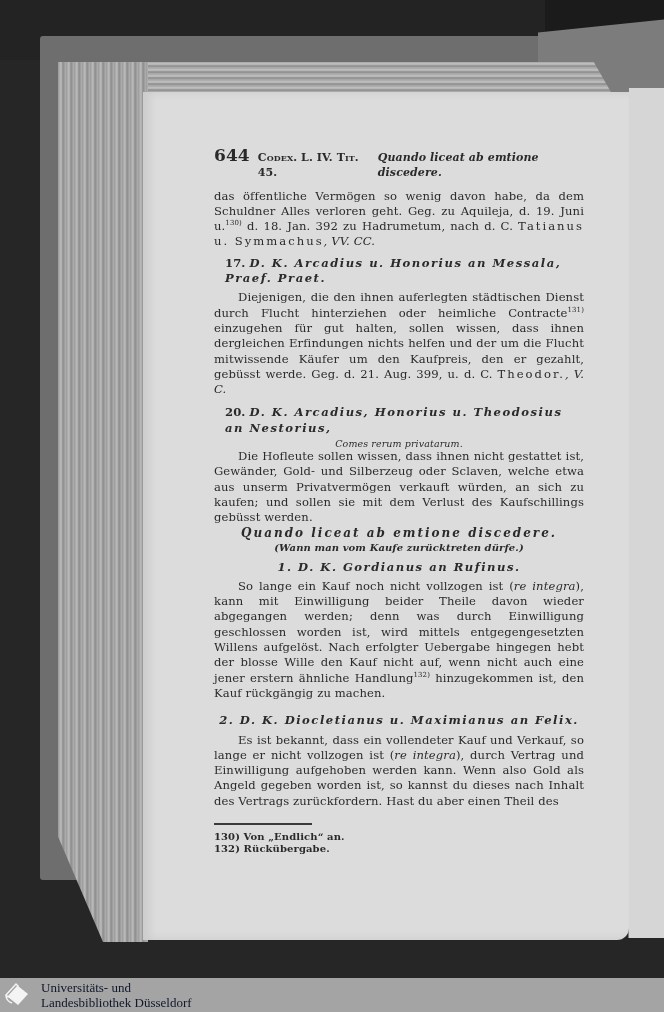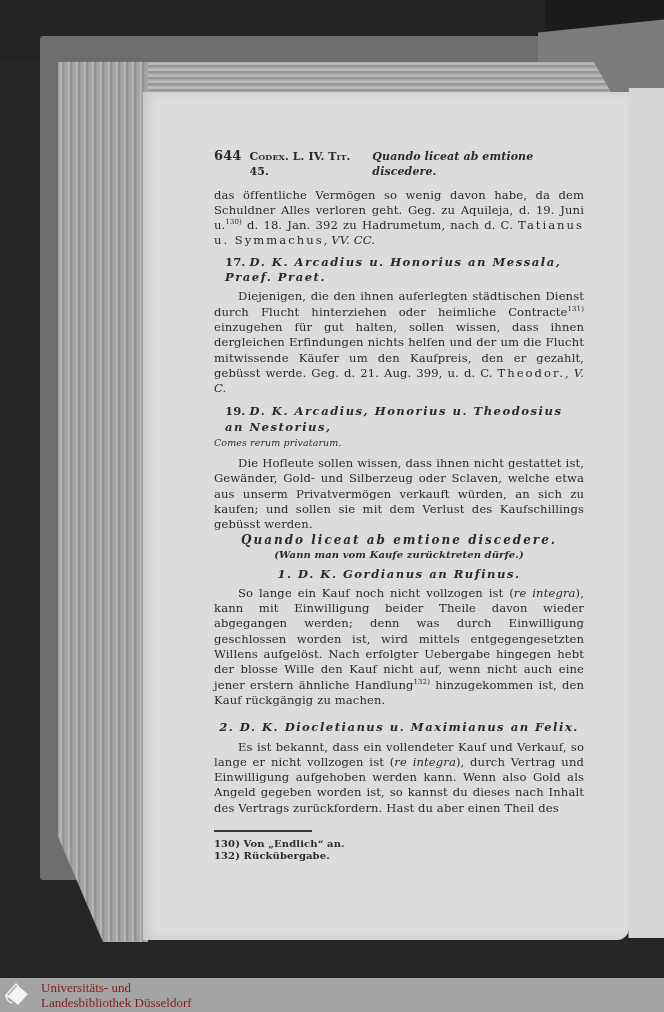--- a/index.html
+++ b/index.html
@@ -40,44 +40,44 @@
     .next-page {
       position: absolute; left: 628px; top: 88px; width: 36px; height: 850px;
       background: #d6d6d6; border-left: 1px solid #7e7e7e;
     }
     .text {
       position: absolute; left: 214px; top: 148px; width: 370px;
       color: #2a2a2a; font-size: 11.6px; line-height: 15.3px;
       letter-spacing: 0.1px;
     }
     .running-head { display: flex; align-items: baseline; gap: 8px; margin-bottom: 8px; font-weight: bold; }
-    .running-head .pg { font-size: 13px; }
+    .running-head .pg { font-size: 17px; }
     .running-head .codex { font-size: 11px; font-variant: small-caps; }
     .running-head .rtitle { font-style: italic; font-size: 11px; }
     p { margin: 0; text-align: justify; }
     .indent { text-indent: 24px; }
     .heading { font-weight: bold; margin: 6px 11px 4px; }
     .heading .spaced { font-style: italic; letter-spacing: 1.5px; }
-    .sub-heading { font-style: italic; font-size: 9.5px; line-height: 11px; margin-top: -2px; margin-bottom: 8px; }
+    .sub-heading { text-align: center; font-style: italic; font-size: 9.5px; line-height: 11px; margin-top: -2px; }
     .title-big { text-align: center; font-size: 16px; font-weight: bold; margin-top: 14px; line-height: 20px; }
     .title-latin { text-align: center; font-weight: bold; font-style: italic; letter-spacing: 2px; font-size: 12px; line-height: 15px; }
     .title-german { text-align: center; font-style: italic; font-weight: bold; font-size: 10px; line-height: 13px; margin-bottom: 6px; }
     .center-head { text-align: center; font-weight: bold; font-style: italic; letter-spacing: 1.5px; margin: 2px 0 4px; }
     .divider { width: 98px; height: 2px; background: #3a3a3a; margin: 14px 0 6px; }
     .footnote { font-size: 10px; line-height: 12px; font-weight: bold; }
     .footnote.cont { padding-left: 16px; }
     sup { font-size: 7px; line-height: 0; }
     .it { font-style: italic; }
     .footer {
       position: absolute; left: 0; top: 978px; width: 664px; height: 34px;
       background: #a4a4a4;
     }
     .logo { position: absolute; left: 4px; top: 3px; width: 28px; height: 28px; }
     .footer-text {
-      position: absolute; left: 41px; top: 2px; color: #7f1d1d;
+      position: absolute; left: 41px; top: 2px; color: #0f172a;
       font-family: "Liberation Serif", serif; font-size: 13px; line-height: 15px;
     }
   </style>
 </head>
 <body>
 
 <div class="backdrop-top"></div>
 <div class="right-dark"></div>
 <div class="cover"></div>
 <div class="cover-right"></div>
@@ -91,21 +91,21 @@
     <span class="pg">644</span>
     <span class="codex">Codex. L. IV. Tit. 45.</span>
     <span class="rtitle">Quando liceat ab emtione discedere.</span>
   </div>
 
   <p><span>das öffentliche Vermögen so wenig davon habe, da dem Schuldner Alles verloren geht.  Geg. zu Aquileja, d. 19. Juni u.</span><sup>130)</sup><span> d. 18. Jan. 392 zu Hadrumetum, nach d. C. </span><span style="letter-spacing:2px">Tatianus u. Symmachus</span><span class="it">, VV. CC.</span></p>
 
   <div class="heading"><span>17. </span><span class="spaced">D. K. Arcadius u. Honorius an Messala, Praef. Praet.</span></div>
   <p class="indent"><span>Diejenigen, die den ihnen auferlegten städtischen Dienst durch Flucht hinterziehen oder heimliche Contracte</span><sup>131)</sup><span> einzugehen für gut halten, sollen wissen, dass ihnen dergleichen Erfindungen nichts helfen und der um die Flucht mitwissende Käufer um den Kaufpreis, den er gezahlt, gebüsst werde. Geg. d. 21. Aug. 399, u. d. C. </span><span style="letter-spacing:2px">Theodor.</span><span class="it">, V. C.</span></p>
 
-  <div class="heading" style="margin-top:8px"><span>19. </span><span class="spaced">D. K. Arcadius, Honorius u. Theodosius an Nestorius,</span></div>
+  <div class="heading" style="margin-top:8px"><span>20. </span><span class="spaced">D. K. Arcadius, Honorius u. Theodosius an Nestorius,</span></div>
   <div class="sub-heading">Comes rerum privatarum.</div>
   <p class="indent">Die Hofleute sollen wissen, dass ihnen nicht gestattet ist, Gewänder, Gold- und Silberzeug oder Sclaven, welche etwa aus unserm Privatvermögen verkauft würden, an sich zu kaufen; und sollen sie mit dem Verlust des Kaufschillings gebüsst werden.</p>
 
   <div class="title-latin">Quando liceat ab emtione discedere.</div>
   <div class="title-german">(Wann man vom Kaufe zurücktreten dürfe.)</div>
 
   <div class="center-head">1. D. K. Gordianus an Rufinus.</div>
   <p class="indent"><span>So lange ein Kauf noch nicht vollzogen ist (</span><span class="it">re integra</span><span>), kann mit Einwilligung beider Theile davon wieder abgegangen werden; denn was durch Einwilligung geschlossen worden ist, wird mittels entgegengesetzten Willens aufgelöst. Nach erfolgter Uebergabe hingegen hebt der blosse Wille den Kauf nicht auf, wenn nicht auch eine jener erstern ähnliche Handlung</span><sup>132)</sup><span> hinzugekommen ist, den Kauf rückgängig zu machen.</span></p>
 
   <div class="center-head" style="margin-top:12px">2. D. K. Diocletianus u. Maximianus an Felix.</div>

